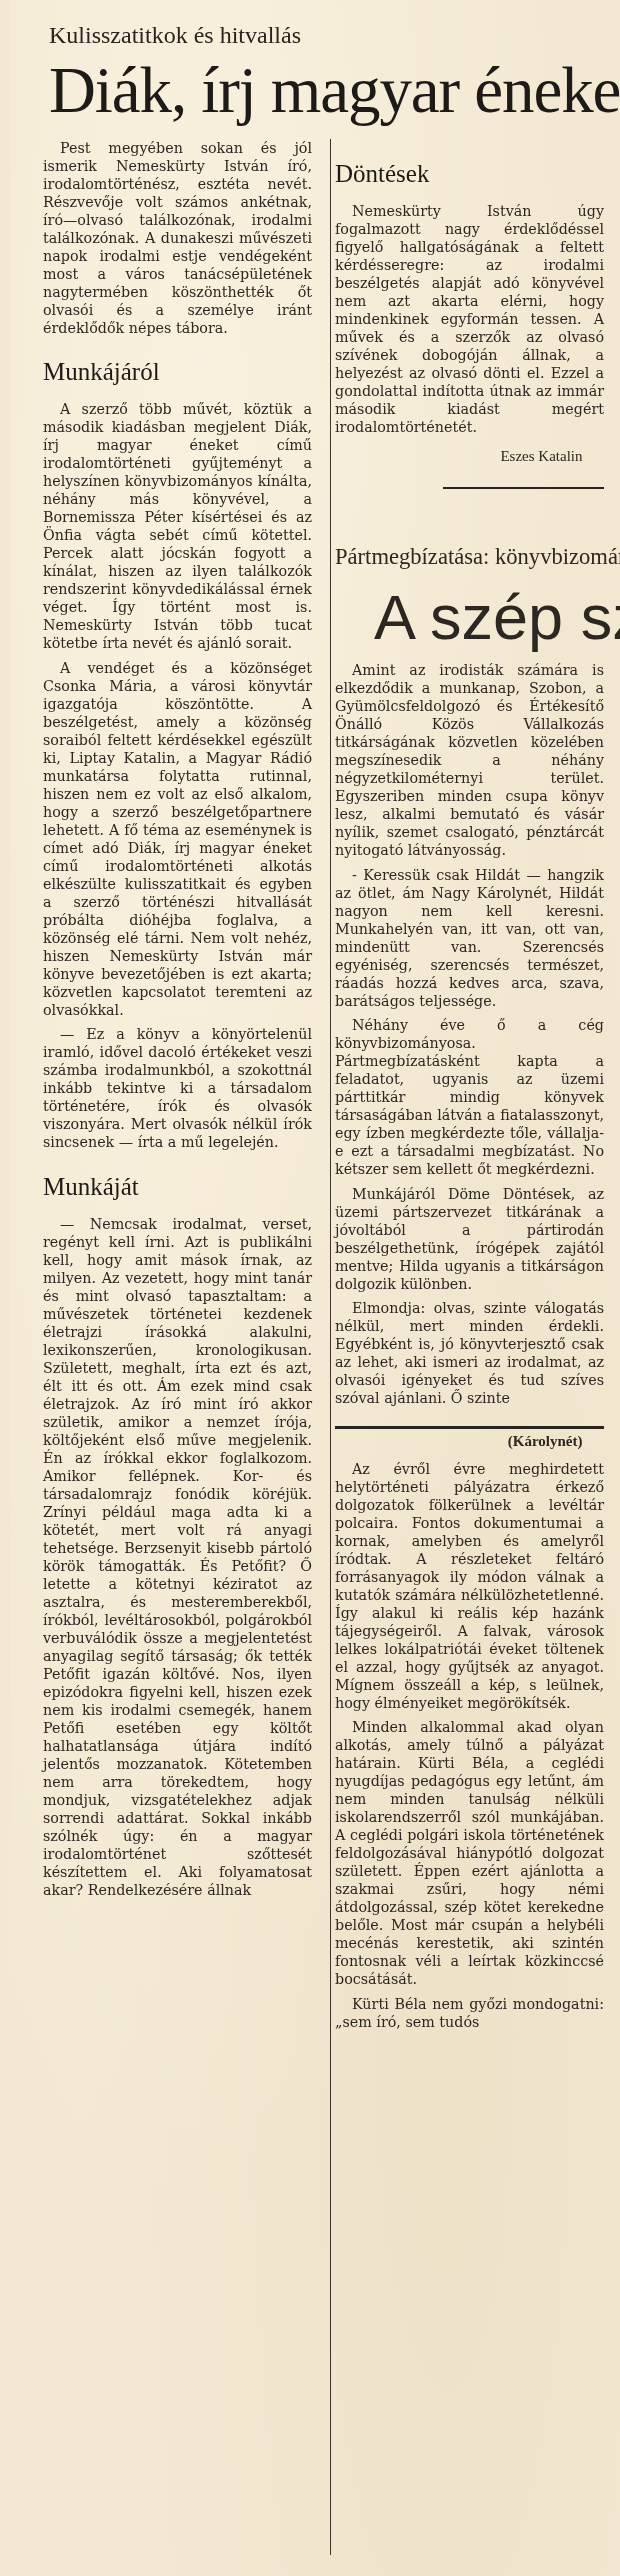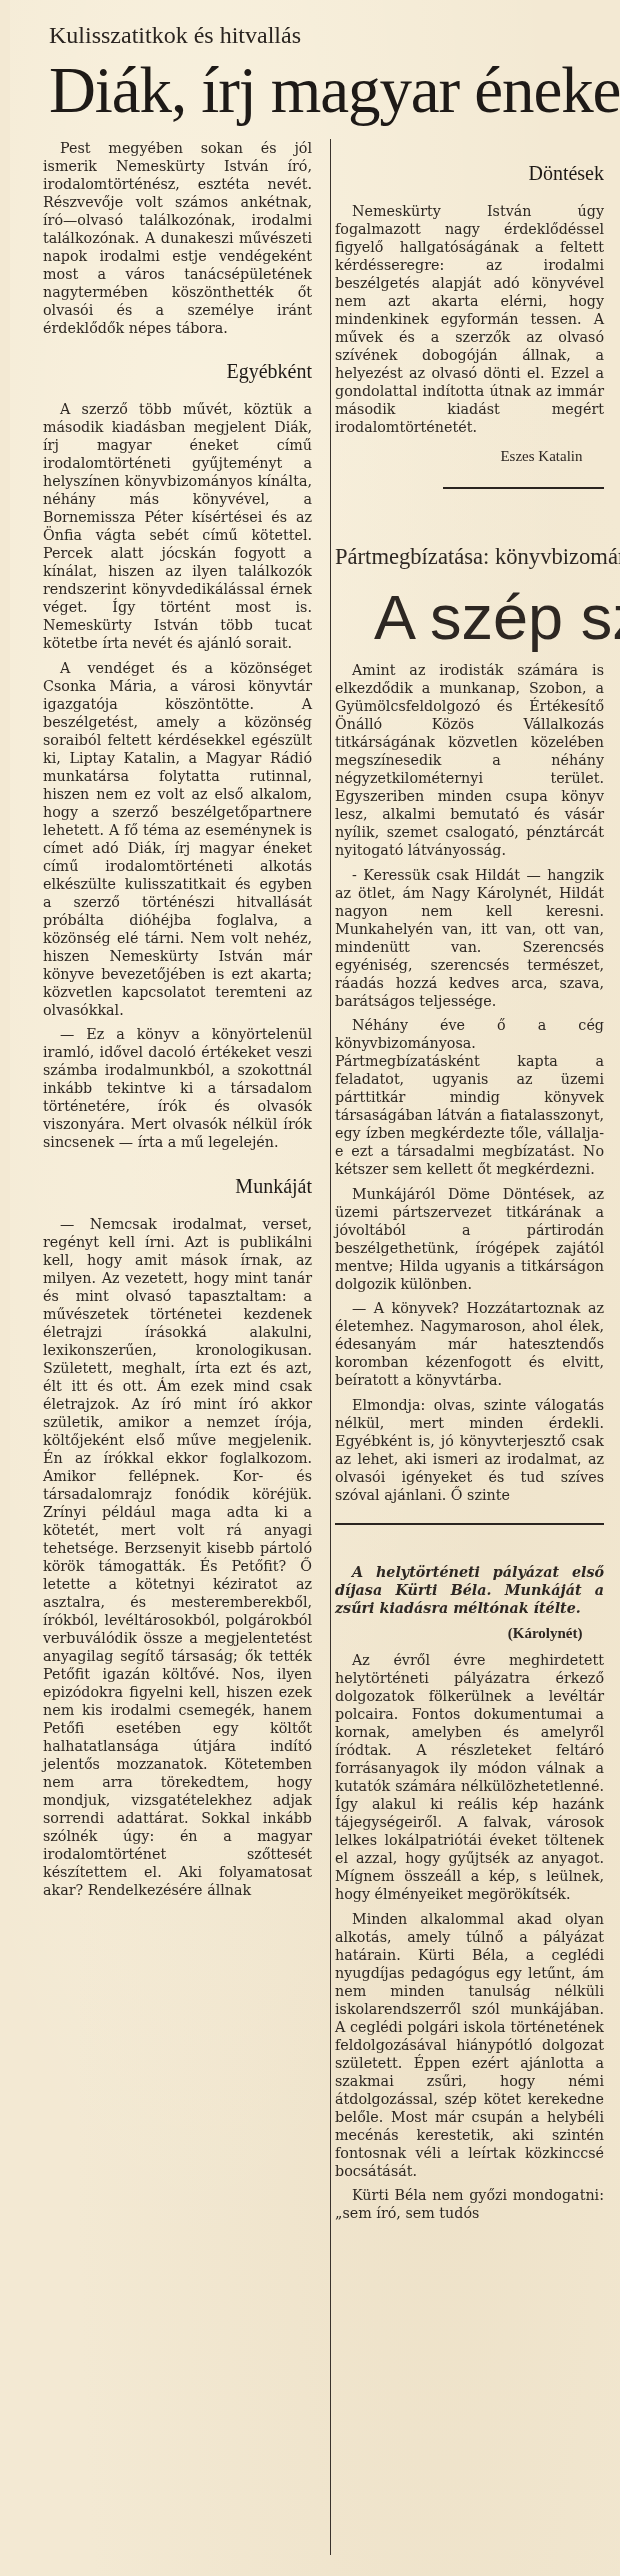--- a/index.html
+++ b/index.html
@@ -50,22 +50,22 @@
     background: #3a332d;
   }
   .rule-v-right2 {
     position: absolute; left: 613px; top: 716px; width: 1.1px; height: 958px;
     background: #3a332d;
   }
   p { margin: 0 0 6.5px 0; text-indent: 17px; }
   p.noindent { text-indent: 0; }
   .sub {
     font-family: "Liberation Serif", serif;
-    font-size: 20px; line-height: 29px; margin: 20.4px 0 14px 0;
-    color: #1e1a17; text-align: right;
+    font-size: 25px; line-height: 29px; margin: 20.4px 0 14px 0;
+    color: #1e1a17; text-align: left;
   }
   .byline {
     text-align: right; font-weight: normal; margin: 10.8px 21.5px 0 0;
     font-family: "Liberation Serif", serif; font-size: 15px;
   }
   .hr {
     height: 2.2px; background: #2a2420; margin: 21.5px 0 0 0;
   }
   .kicker2 {
     font-family: "Liberation Serif", serif;
@@ -91,21 +91,21 @@
   <div class="kicker">Kulisszatitkok és hitvallás</div>
   <div class="headline">Diák, írj magyar éneket!</div>
 
   <div class="rule-v"></div>
   <div class="rule-v-right"></div>
   <div class="rule-v-right2"></div>
 
   <div class="col col-left">
     <p>Pest megyében sokan és jól ismerik Nemeskürty István író, irodalomtörténész, esztéta nevét. Részvevője volt számos ankétnak, író—olvasó találkozónak, irodalmi találkozónak. A dunakeszi művészeti napok irodalmi estje vendégeként most a város tanácsépületének nagytermében köszönthették őt olvasói és a személye iránt érdeklődők népes tábora.</p>
 
-    <div class="sub">Egyébként</div>
+    <div class="sub">Munkájáról</div>
     <p>A szerző több művét, köztük a második kiadásban megjelent Diák, írj magyar éneket című irodalomtörténeti gyűjteményt a helyszínen könyvbizományos kínálta, néhány más könyvével, a Bornemissza Péter kísértései és az Önfia vágta sebét című kötettel. Percek alatt jócskán fogyott a kínálat, hiszen az ilyen találkozók rendszerint könyvdedikálással érnek véget. Így történt most is. Nemeskürty István több tucat kötetbe írta nevét és ajánló sorait.</p>
     <p>A vendéget és a közönséget Csonka Mária, a városi könyvtár igazgatója köszöntötte. A beszélgetést, amely a közönség soraiból feltett kérdésekkel egészült ki, Liptay Katalin, a Magyar Rádió munkatársa folytatta rutinnal, hiszen nem ez volt az első alkalom, hogy a szerző beszélgetőpartnere lehetett. A fő téma az eseménynek is címet adó Diák, írj magyar éneket című irodalomtörténeti alkotás elkészülte kulisszatitkait és egyben a szerző történészi hitvallását próbálta dióhéjba foglalva, a közönség elé tárni. Nem volt nehéz, hiszen Nemeskürty István már könyve bevezetőjében is ezt akarta; közvetlen kapcsolatot teremteni az olvasókkal.</p>
     <p>— Ez a könyv a könyörtelenül iramló, idővel dacoló értékeket veszi számba irodalmunkból, a szokottnál inkább tekintve ki a társadalom történetére, írók és olvasók viszonyára. Mert olvasók nélkül írók sincsenek — írta a mű legelején.</p>
 
     <div class="sub">Munkáját</div>
     <p>— Nemcsak irodalmat, verset, regényt kell írni. Azt is publikálni kell, hogy amit mások írnak, az milyen. Az vezetett, hogy mint tanár és mint olvasó tapasztaltam: a művészetek történetei kezdenek életrajzi írásokká alakulni, lexikonszerűen, kronologikusan. Született, meghalt, írta ezt és azt, élt itt és ott. Ám ezek mind csak életrajzok. Az író mint író akkor születik, amikor a nemzet írója, költőjeként első műve megjelenik. Én az írókkal ekkor foglalkozom. Amikor fellépnek. Kor- és társadalomrajz fonódik köréjük. Zrínyi például maga adta ki a kötetét, mert volt rá anyagi tehetsége. Berzsenyit kisebb pártoló körök támogatták. És Petőfit? Ő letette a kötetnyi kéziratot az asztalra, és mesteremberekből, írókból, levéltárosokból, polgárokból verbuválódik össze a megjelentetést anyagilag segítő társaság; ők tették Petőfit igazán költővé. Nos, ilyen epizódokra figyelni kell, hiszen ezek nem kis irodalmi csemegék, hanem Petőfi esetében egy költőt halhatatlansága útjára indító jelentős mozzanatok. Kötetemben nem arra törekedtem, hogy mondjuk, vizsgatételekhez adjak sorrendi adattárat. Sokkal inkább szólnék úgy: én a magyar irodalomtörténet szőttesét készítettem el. Aki folyamatosat akar? Rendelkezésére állnak</p>
   </div>
 
   <div class="col col-right">
 
@@ -113,26 +113,24 @@
     <p>Nemeskürty István úgy fogalmazott nagy érdeklődéssel figyelő hallgatóságának a feltett kérdésseregre: az irodalmi beszélgetés alapját adó könyvével nem azt akarta elérni, hogy mindenkinek egyformán tessen. A művek és a szerzők az olvasó szívének dobogóján állnak, a helyezést az olvasó dönti el. Ezzel a gondolattal indította útnak az immár második kiadást megért irodalomtörténetét.</p>
     <div class="byline">Eszes Katalin</div>
     <div class="hr" style="margin-left:108px;"></div>
 
     <div class="kicker2">Pártmegbízatása: könyvbizományos</div>
     <div class="headline2">A szép szó</div>
     <p>Amint az irodisták számára is elkezdődik a munkanap, Szobon, a Gyümölcsfeldolgozó és Értékesítő Önálló Közös Vállalkozás titkárságának közvetlen közelében megszínesedik a néhány négyzetkilométernyi terület. Egyszeriben minden csupa könyv lesz, alkalmi bemutató és vásár nyílik, szemet csalogató, pénztárcát nyitogató látványosság.</p>
     <p>- Keressük csak Hildát — hangzik az ötlet, ám Nagy Károlynét, Hildát nagyon nem kell keresni. Munkahelyén van, itt van, ott van, mindenütt van. Szerencsés egyéniség, szerencsés természet, ráadás hozzá kedves arca, szava, barátságos teljessége.</p>
     <p>Néhány éve ő a cég könyvbizományosa. Pártmegbízatásként kapta a feladatot, ugyanis az üzemi párttitkár mindig könyvek társaságában látván a fiatalasszonyt, egy ízben megkérdezte tőle, vállalja-e ezt a társadalmi megbízatást. No kétszer sem kellett őt megkérdezni.</p>
     <p>Munkájáról Döme Döntések, az üzemi pártszervezet titkárának a jóvoltából a pártirodán beszélgethetünk, írógépek zajától mentve; Hilda ugyanis a titkárságon dolgozik különben.</p>
-    <p>— A könyvek? Hozzátartoznak az életemhez. Nagymaroson, ahol élek, édesanyám már hatesztendős koromban kézenfogott és elvitt, beíratott a könyvtárba.</p>
     <p>Elmondja: olvas, szinte válogatás nélkül, mert minden érdekli. Egyébként is, jó könyvterjesztő csak az lehet, aki ismeri az irodalmat, az olvasói igényeket és tud szíves szóval ajánlani. Ő szinte</p>
 
     <div class="hr" style="margin-top:19.4px;"></div>
 
-    <p class="lead-it" style="margin-top:38px;">A helytörténeti pályázat első díjasa Kürti Béla. Munkáját a zsűri kiadásra méltónak ítélte.</p>
     <div class="source">(Károlynét)</div>
     <p>Az évről évre meghirdetett helytörténeti pályázatra érkező dolgozatok fölkerülnek a levéltár polcaira. Fontos dokumentumai a kornak, amelyben és amelyről íródtak. A részleteket feltáró forrásanyagok ily módon válnak a kutatók számára nélkülözhetetlenné. Így alakul ki reális kép hazánk tájegységeiről. A falvak, városok lelkes lokálpatriótái éveket töltenek el azzal, hogy gyűjtsék az anyagot. Mígnem összeáll a kép, s leülnek, hogy élményeiket megörökítsék.</p>
     <p>Minden alkalommal akad olyan alkotás, amely túlnő a pályázat határain. Kürti Béla, a ceglédi nyugdíjas pedagógus egy letűnt, ám nem minden tanulság nélküli iskolarendszerről szól munkájában. A ceglédi polgári iskola történetének feldolgozásával hiánypótló dolgozat született. Éppen ezért ajánlotta a szakmai zsűri, hogy némi átdolgozással, szép kötet kerekedne belőle. Most már csupán a helybéli mecénás kerestetik, aki szintén fontosnak véli a leírtak közkinccsé bocsátását.</p>
     <p>Kürti Béla nem győzi mondogatni: „sem író, sem tudós</p>
   </div>
 
 </div>
 
 
 </body></html>

